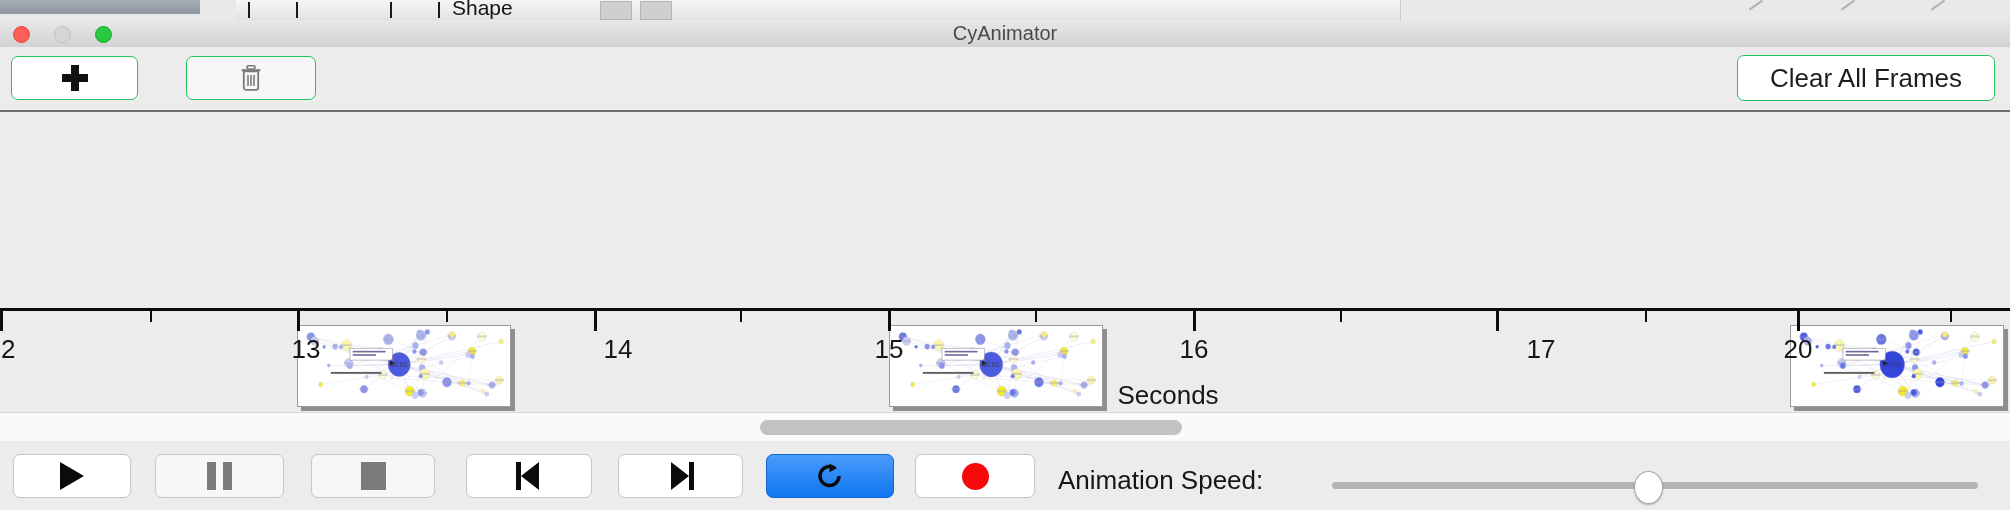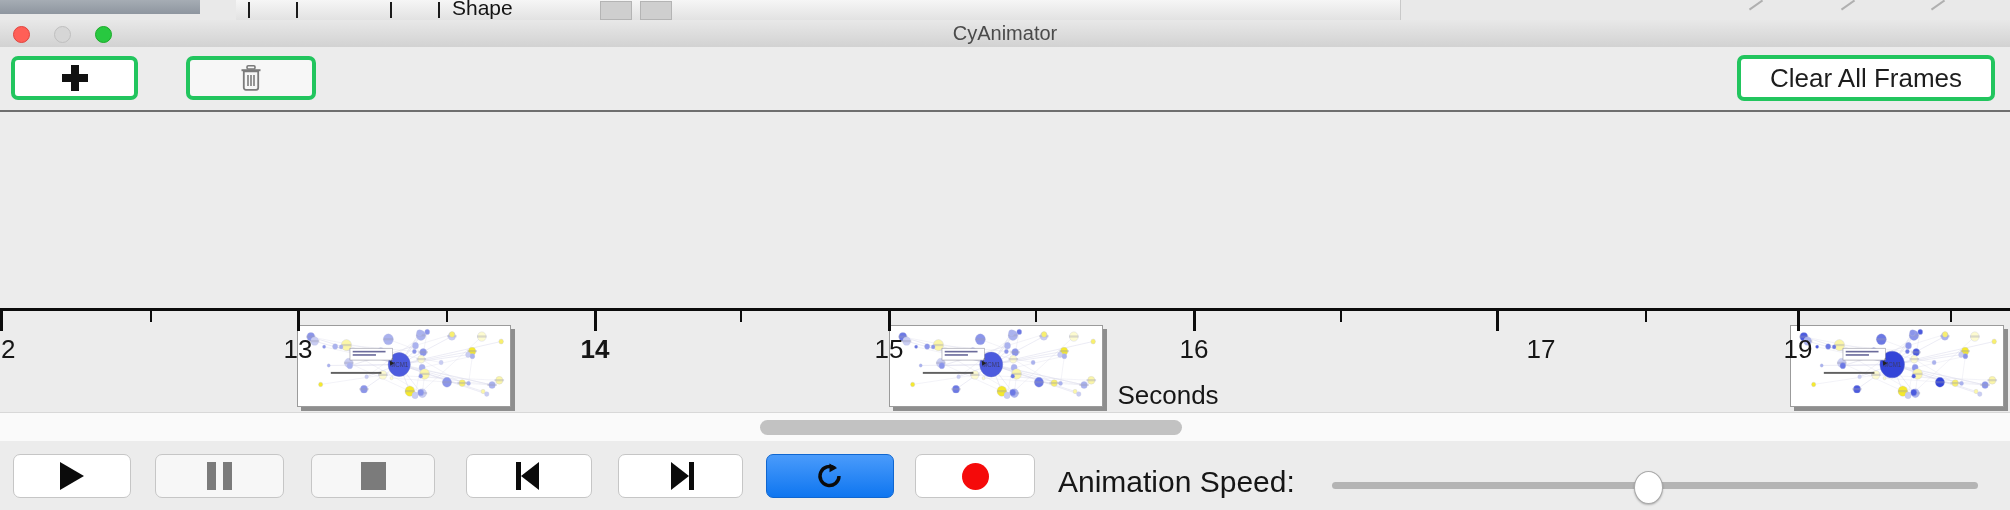--- a/index.html
+++ b/index.html
@@ -104,21 +104,21 @@
     position: absolute;
     left: 0; top: 47px;
     width: 2010px; height: 63px;
     background: #ececec;
     border-bottom: 2px solid #6f6f6f;
   }
   .btn {
     position: absolute;
     box-sizing: border-box;
     border-radius: 7px;
-    border: 4px solid #22c55e;
+    border: 1px solid #22c55e;
     background: #ffffff;
     display: flex;
     align-items: center;
     justify-content: center;
     font-size: 22px;
     color: #1d1d1d;
     font-family: "Liberation Sans", sans-serif;
     user-select: none;
   }
   .btn.flat { background: #f7f7f7; }
@@ -273,21 +273,21 @@
   .ico-record {
     width: 27px; height: 27px;
     border-radius: 50%;
     background: #f50a0a;
   }
   .ico-loop { width: 30px; height: 30px; }
 
   .speed-label {
     position: absolute;
     left: 1058px; top: 24px;
-    font-size: 30px;
+    font-size: 26px;
     color: #161616;
     font-family: "Liberation Sans", sans-serif;
     white-space: nowrap;
   }
   .slider-track {
     position: absolute;
     left: 1332px; top: 41px;
     width: 646px; height: 7px;
     border-radius: 4px;
     background: #b4b4b4;
@@ -735,36 +735,36 @@
             <rect x="48" y="62" width="74" height="2.6" fill="#3a3a3a" opacity="0.8"></rect>
           </svg>
         </div>
       </div>
     <div class="axis-line"></div>
     <div id="ticks-layer">
         <div class="tick-major" style="left: 0px;"></div>
         <div class="tick-label" style="left: 1px;">12</div>
         <div class="tick-minor" style="left: 150px;"></div>
         <div class="tick-major" style="left: 297px;"></div>
-        <div class="tick-label" style="left: 298px;">13</div>
+        <div class="tick-label" style="left: 306px;">13</div>
         <div class="tick-minor" style="left: 446px;"></div>
         <div class="tick-major" style="left: 594px;"></div>
-        <div class="tick-label" style="left: 595px; font-weight: bold;">14</div>
+        <div class="tick-label" style="left: 618px;">14</div>
         <div class="tick-minor" style="left: 740px;"></div>
         <div class="tick-major" style="left: 888px;"></div>
         <div class="tick-label" style="left: 889px;">15</div>
         <div class="tick-minor" style="left: 1035px;"></div>
         <div class="tick-major" style="left: 1193px;"></div>
         <div class="tick-label" style="left: 1194px; text-align: center;">16</div>
         <div class="tick-minor" style="left: 1340px;"></div>
         <div class="tick-major" style="left: 1496px;"></div>
         <div class="tick-label" style="left: 1497px; margin-left: 44px;">17</div>
         <div class="tick-minor" style="left: 1645px;"></div>
         <div class="tick-major" style="left: 1797px;"></div>
-        <div class="tick-label" style="left: 1798px;">19</div>
+        <div class="tick-label" style="left: 1798px;">20</div>
         <div class="tick-minor" style="left: 1950px;"></div>
       </div>
     <div class="axis-caption" style="left:1168px;">Seconds</div>
   </div>
 
   <div class="scrollarea">
     <div class="scrollthumb"></div>
   </div>
 
   <div class="transport">

